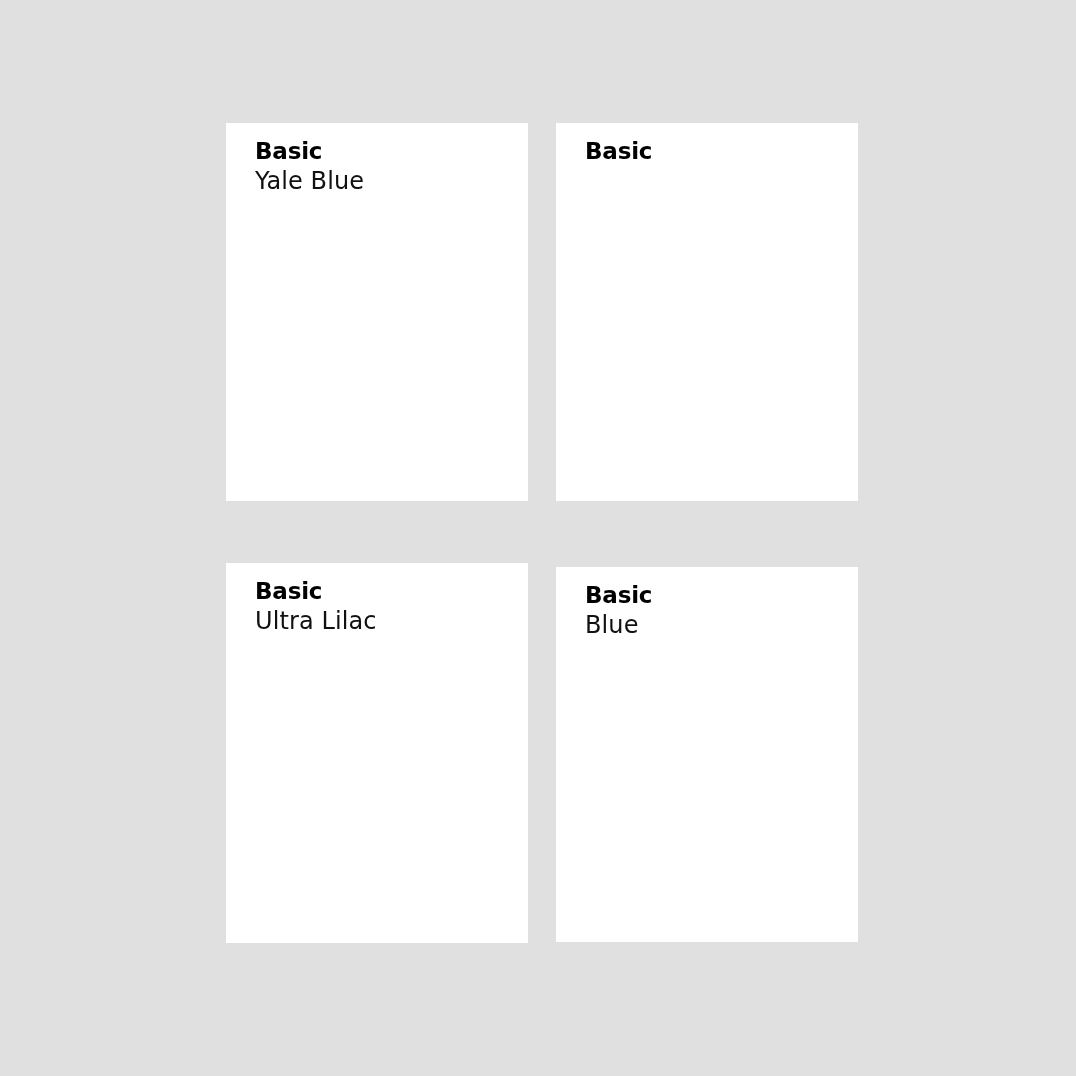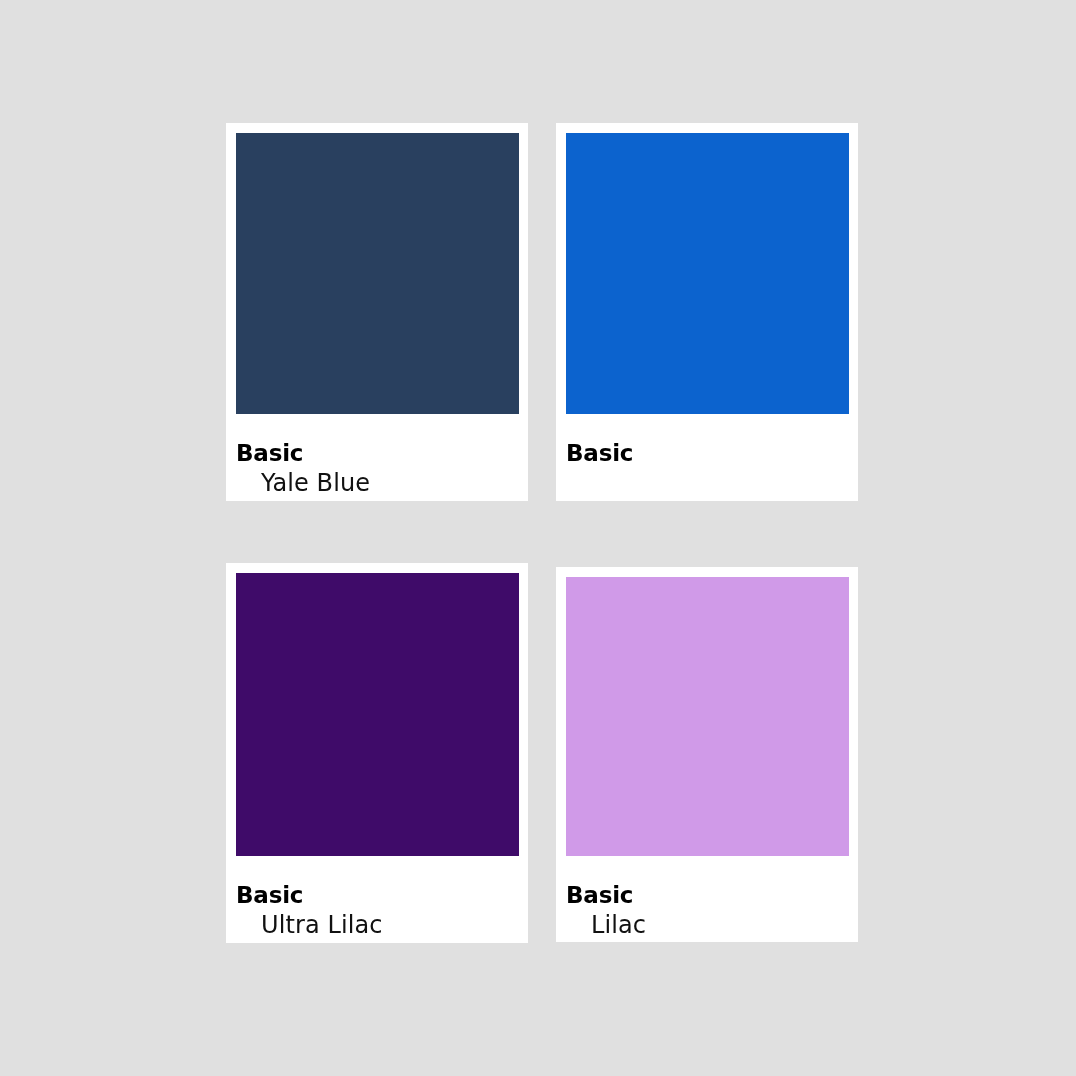--- a/index.html
+++ b/index.html
@@ -18,22 +18,21 @@
     position: relative;
     width: 1076px;
     height: 1076px;
   }
 
   .swatch-card {
     position: absolute;
     background: #ffffff;
     box-sizing: border-box;
     display: flex;
-    flex-direction: column;
-    gap: 11px;
+    flex-direction: row;
   }
 
   
   .card-0 { left: 226px; top: 123px; width: 302px; height: 378px; }
   .card-1 { left: 556px; top: 123px; width: 302px; height: 378px; }
   .card-2 { left: 226px; top: 563px; width: 302px; height: 380px; }
   .card-3 { left: 556px; top: 567px; width: 302px; height: 375px; }
 
   .swatch-frame {
     padding: 10px 9px 0 10px;
@@ -65,21 +64,20 @@
   }
 
   .label-name {
     font-size: 24px;
     font-weight: normal;
     color: #111111;
     line-height: 1.2;
     letter-spacing: 0.1px;
     white-space: nowrap;
     margin-top: 2px;
-    margin-left: 25px;
   }
 </style>
 </head>
 <body style="background: rgb(224, 224, 224);">
 
 <div id="palette-grid">
 
   <div class="swatch-card card-0" style="background: rgb(255, 255, 255);">
     <div class="swatch-frame">
       <div class="swatch-color" style="background: rgb(41, 64, 95);"></div>
@@ -108,17 +106,17 @@
       <div class="label-name">Ultra Lilac</div>
     </div>
   </div>
 
   <div class="swatch-card card-3" style="background: rgb(255, 255, 255);">
     <div class="swatch-frame">
       <div class="swatch-color" style="background: rgb(208, 154, 232);"></div>
     </div>
     <div class="card-label">
       <div class="label-category">Basic</div>
-      <div class="label-name">Lilac</div>
+      <div class="label-name">Blue</div>
     </div>
   </div>
 
 </div>
 
 </body></html>

